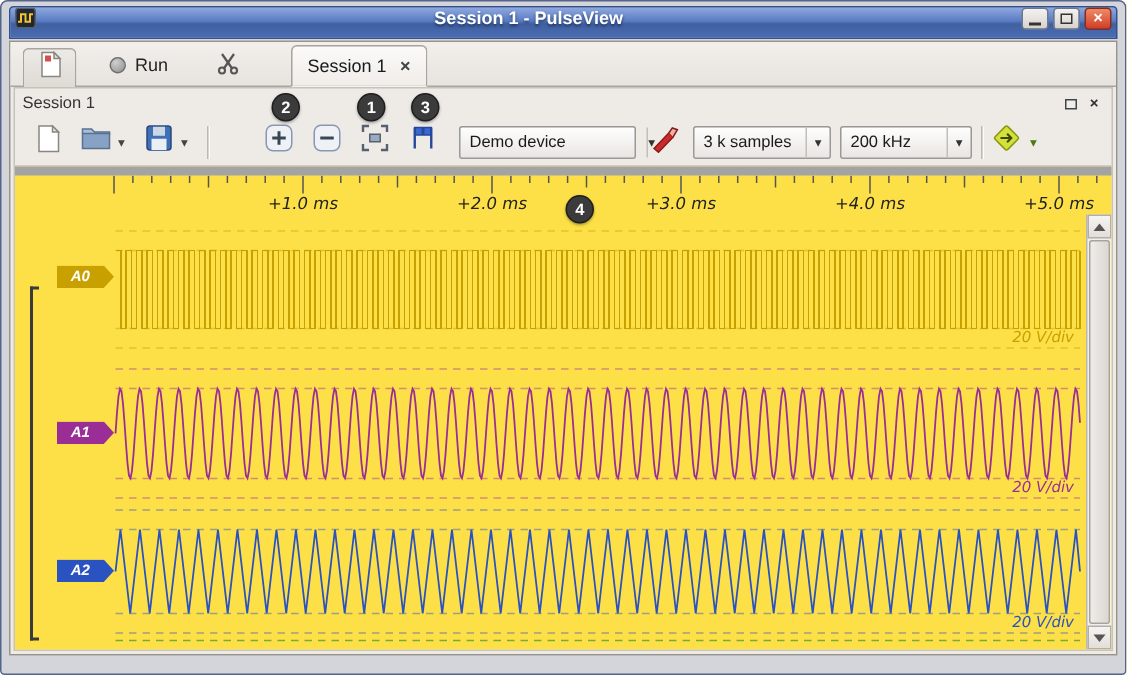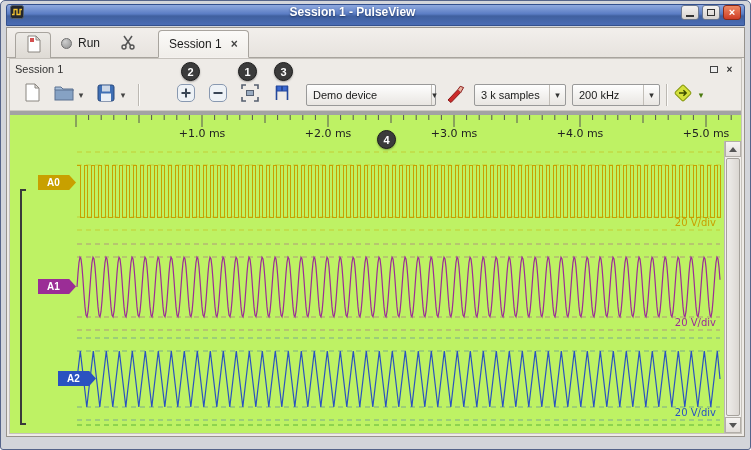--- a/index.html
+++ b/index.html
@@ -19,21 +19,21 @@
     justify-content:center;cursor:default;}
   .wbtn.close{background:linear-gradient(#ef8a64,#cf3d26);border-color:#8a2a18;
     color:#fff;font-weight:bold;font-size:11px;line-height:1;}
   .glyph-min{width:8px;height:2px;background:#333;margin-top:7px;}
   .glyph-max{width:8px;height:7px;border:1.5px solid #333;}
   
   .content{position:absolute;left:5px;right:5px;top:26px;bottom:12px;
     background:#eeebe7;border:1px solid #97938d;}
   
   .tabbar{height:30px;display:flex;align-items:flex-end;padding:12px 0 0 8px;
-    border-bottom:1px solid #a8a49e;background:linear-gradient(#f2efec,#e7e3de);}
+    border-bottom:1px solid #a8a49e;background:linear-gradient(#f2efec,#e7e3de);gap:12px;}
   .mini-tab{width:36px;height:26px;border:1px solid #a8a49e;border-bottom:none;
     border-radius:4px 4px 0 0;background:linear-gradient(#eceae6,#dedad4);
     display:flex;align-items:center;justify-content:center;margin-bottom:-1px;}
   .flatbtn{height:24px;display:flex;align-items:center;gap:6px;padding:0 10px;
     font-size:12px;color:#222;margin-bottom:2px;}
   .run-dot{width:11px;height:11px;border-radius:50%;
     background:radial-gradient(circle at 35% 30%,#cfcfcf,#8f8f8f);
     border:1px solid #6e6e6e;}
   .session-tab{height:28px;margin-left:12px;margin-bottom:-1px;
     border:1px solid #a8a49e;border-bottom:1px solid #f4f1ee;
@@ -55,27 +55,27 @@
   .tbtn{width:24px;height:24px;display:flex;align-items:center;justify-content:center;}
   .drop{font-size:9px;color:#444;width:10px;text-align:center;}
   .sep{width:2px;height:22px;border-left:1px solid #bcb8b2;border-right:1px solid #fcfbf9;
     margin-left:10px;}
   .combo{height:22px;display:flex;align-items:center;border:1px solid #999;
     border-radius:2px;background:linear-gradient(#fefefe,#e9e6e2);font-size:11px;
     color:#1a1a1a;}
   .combo .val{flex:1;padding:0 6px;white-space:nowrap;}
   .combo .arrow{width:16px;align-self:stretch;display:flex;align-items:center;
     justify-content:center;border-left:1px solid #c2beb8;font-size:9px;color:#333;}
-  .w-device{width:130px;margin-left:12px;gap:48px;}
+  .w-device{width:118px;margin-left:12px;gap:48px;}
   .w-samples{width:92px;margin-left:6px;}
   .w-rate{width:88px;margin-left:6px;}
   .ml8{margin-left:8px}.ml26{margin-left:34px}.ml6{margin-left:6px}.ml4{margin-left:4px}
   
-  .view{position:relative;flex:1;background:#bef264;border-top:4px solid #a3a3a3;
-    overflow:hidden;}
+  .view{position:relative;flex:1;background:#fde047;border-top:6px solid #a3a3a3;
+    overflow:hidden;font-style:italic;}
   #view-svg{position:absolute;left:0;top:0;}
   .trace-tag{position:absolute;left:28px;width:38px;height:15px;line-height:15px;
     color:#fff;font-size:10px;font-weight:bold;text-align:center;padding-right:7px;
     clip-path:polygon(0 0,82% 0,100% 50%,82% 100%,0 100%);}
   .bracket{position:absolute;left:10px;top:74px;height:236px;width:6px;
     border-left:2px solid #3a3a3a;border-top:2px solid #3a3a3a;
     border-bottom:2px solid #3a3a3a;}
   
   .scrollbar{position:absolute;right:0;top:26px;bottom:0;width:17px;
     background:#f1efec;border-left:1px solid #bcb8b2;}
@@ -343,21 +343,21 @@
             <line x1="67" y1="236" x2="710" y2="236" stroke="#2a52c0" stroke-dasharray="5 4" stroke-opacity="0.45" stroke-width="1"></line>
             <line x1="67" y1="292" x2="710" y2="292" stroke="#2a52c0" stroke-dasharray="5 4" stroke-opacity="0.45" stroke-width="1"></line>
             <line x1="67" y1="305" x2="710" y2="305" stroke="#2a52c0" stroke-dasharray="5 4" stroke-opacity="0.45" stroke-width="1"></line>
             <path d="M 67 264 L 70.3 236 L 76.8 292 L 83.3 236 L 89.8 292 L 96.3 236 L 102.8 292 L 109.3 236 L 115.8 292 L 122.3 236 L 128.8 292 L 135.3 236 L 141.8 292 L 148.3 236 L 154.8 292 L 161.3 236 L 167.8 292 L 174.3 236 L 180.8 292 L 187.3 236 L 193.8 292 L 200.3 236 L 206.8 292 L 213.3 236 L 219.8 292 L 226.3 236 L 232.8 292 L 239.3 236 L 245.8 292 L 252.3 236 L 258.8 292 L 265.3 236 L 271.8 292 L 278.3 236 L 284.8 292 L 291.3 236 L 297.8 292 L 304.3 236 L 310.8 292 L 317.3 236 L 323.8 292 L 330.3 236 L 336.8 292 L 343.3 236 L 349.8 292 L 356.3 236 L 362.8 292 L 369.3 236 L 375.8 292 L 382.3 236 L 388.8 292 L 395.3 236 L 401.8 292 L 408.3 236 L 414.8 292 L 421.3 236 L 427.8 292 L 434.3 236 L 440.8 292 L 447.3 236 L 453.8 292 L 460.3 236 L 466.8 292 L 473.3 236 L 479.8 292 L 486.3 236 L 492.8 292 L 499.3 236 L 505.8 292 L 512.3 236 L 518.8 292 L 525.3 236 L 531.8 292 L 538.3 236 L 544.8 292 L 551.3 236 L 557.8 292 L 564.3 236 L 570.8 292 L 577.3 236 L 583.8 292 L 590.3 236 L 596.8 292 L 603.3 236 L 609.8 292 L 616.3 236 L 622.8 292 L 629.3 236 L 635.8 292 L 642.3 236 L 648.8 292 L 655.3 236 L 661.8 292 L 668.3 236 L 674.8 292 L 681.3 236 L 687.8 292 L 694.3 236 L 700.8 292 L 707.3 236 L 710 264" fill="none" stroke="#2a52c0" stroke-width="1.2"></path>
             <text x="706" y="301" text-anchor="end" fill="#2a52c0" font-size="10" font-family="DejaVu Sans, sans-serif">20 V/div</text>
             <line x1="67" y1="310" x2="710" y2="310" stroke="#1f8c1f" stroke-dasharray="5 4" stroke-opacity="0.6" stroke-width="1"></line>
           </svg>
         <div id="tags">
             <div class="trace-tag" style="top: 60px; background: rgb(200, 160, 0);">A0</div>
             <div class="trace-tag" style="top: 164px; background: rgb(155, 45, 150);">A1</div>
-            <div class="trace-tag" style="top: 256px; background: rgb(42, 82, 192); margin-left: 20px;">A2</div>
+            <div class="trace-tag" style="top: 256px; background: rgb(42, 82, 192);">A2</div>
           </div>
         <div class="bracket"></div>
         <div class="scrollbar">
           <div class="sb-btn sb-up">
               <span class="tri-up"></span>
             </div>
           <div class="sb-handle"></div>
           <div class="sb-btn sb-down">
               <span class="tri-down"></span>
             </div>

